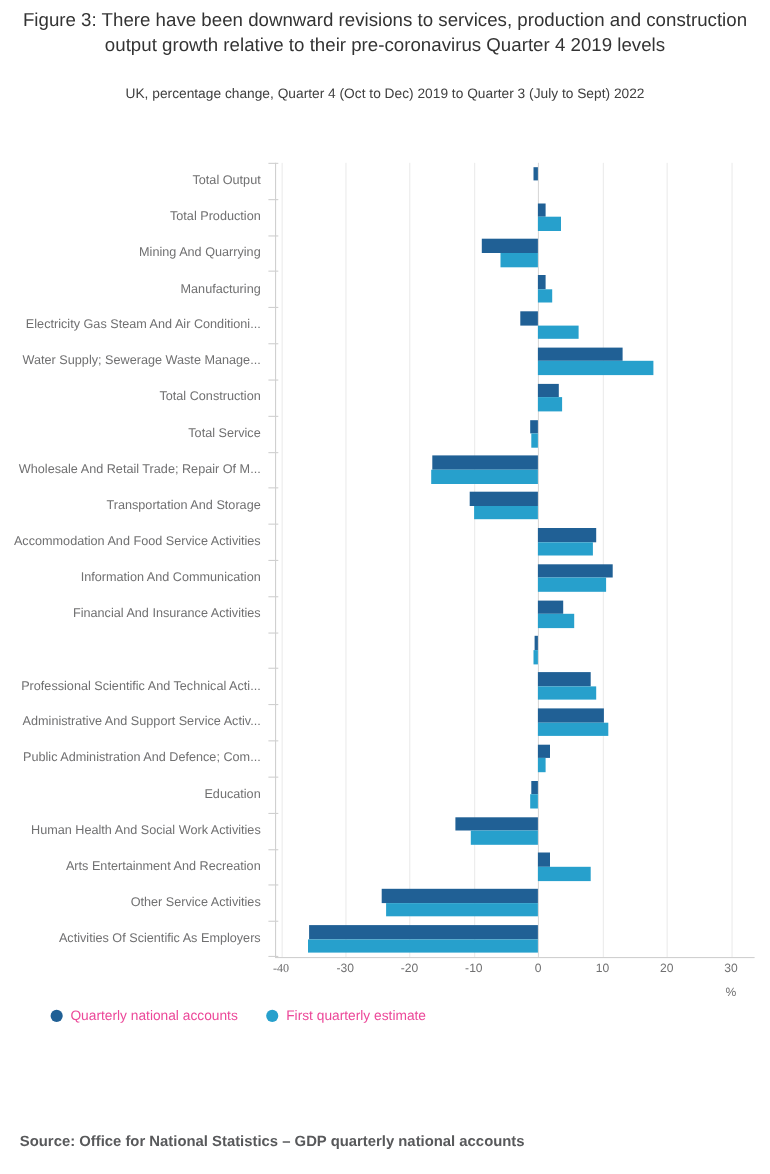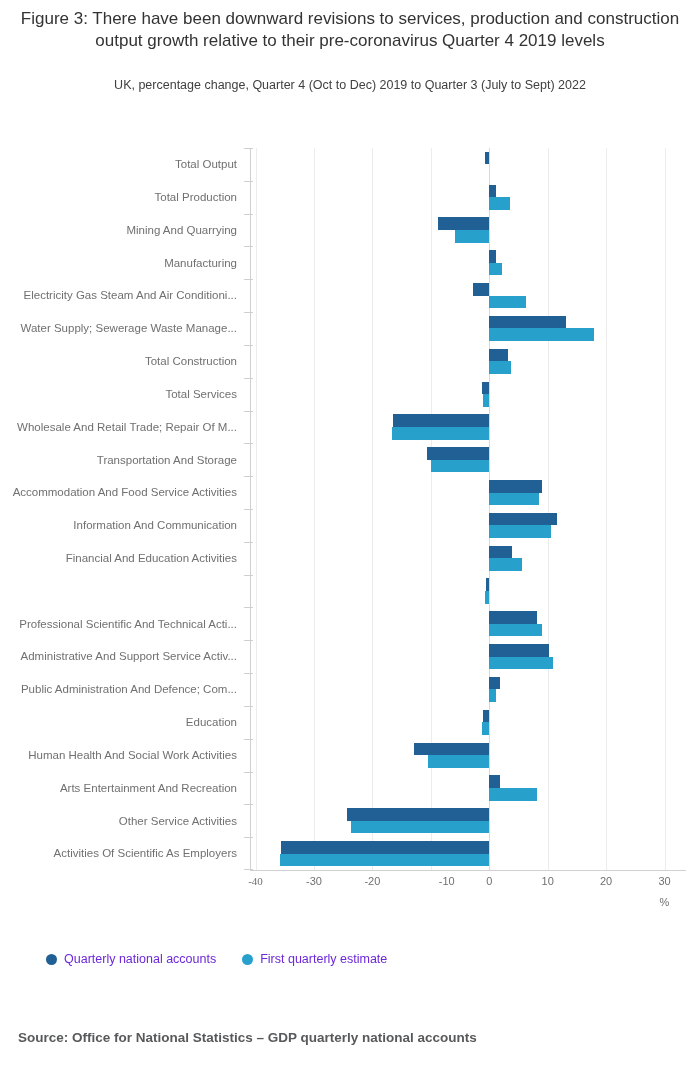--- a/index.html
+++ b/index.html
@@ -21,22 +21,22 @@
   .gridline.zero { background:#d9d9d9; }
   .yaxis-line { position:absolute; left:0; top:0; width:1px; height:722px; background:#d0d0d0; }
   .ytick { position:absolute; left:-6px; width:9px; height:1px; background:#d0d0d0; }
   .xaxis-line { position:absolute; left:0; top:722px; width:436px; height:1px; background:#d0d0d0; }
   .bar { position:absolute; height:12.6px; }
   .xtick-label { position:absolute; top:727px; transform:translateX(-50%);
                  font-size:11px; color:#707071; }
   .unit-label { position:absolute; top:748px; transform:translateX(-50%);
                 font-size:11px; color:#707071; }
 
-  .legend { position:absolute; top:952px; left:46px; display:flex; gap:26px;
-            align-items:flex-end; font-size:12.5px; color:#6d28d9; }
+  .legend { position:absolute; top:916px; left:46px; display:flex; gap:26px;
+            align-items:flex-end; font-size:12.5px; color:#ec4899; }
   .legend-item { display:flex; align-items:center; cursor:pointer; }
   .dot { width:11px; height:11px; border-radius:50%; display:inline-block; margin-right:7px; }
 
   .source { position:absolute; top:1030px; left:18px; right:18px;
             font-size:13.5px; font-weight:bold; color:#58595b; }
 </style>
 </head>
 <body>
 
 <div class="page">
@@ -61,36 +61,36 @@
         <div class="label" style="top: 131.273px; height: 32.8182px;">
           <span>Electricity Gas Steam And Air Conditioni...</span>
         </div>
         <div class="label" style="top: 164.091px; height: 32.8182px;">
           <span>Water Supply; Sewerage Waste Manage...</span>
         </div>
         <div class="label" style="top: 196.909px; height: 32.8182px;">
           <span>Total Construction</span>
         </div>
         <div class="label" style="top: 229.727px; height: 32.8182px;">
-          <span>Total Services</span>
+          <span>Total Service</span>
         </div>
         <div class="label" style="top: 262.545px; height: 32.8182px;">
           <span>Wholesale And Retail Trade; Repair Of M...</span>
         </div>
         <div class="label" style="top: 295.364px; height: 32.8182px;">
           <span>Transportation And Storage</span>
         </div>
         <div class="label" style="top: 328.182px; height: 32.8182px;">
           <span>Accommodation And Food Service Activities</span>
         </div>
         <div class="label" style="top: 361px; height: 32.8182px;">
           <span>Information And Communication</span>
         </div>
         <div class="label" style="top: 393.818px; height: 32.8182px;">
-          <span>Financial And Education Activities</span>
+          <span>Financial And Insurance Activities</span>
         </div>
         <div class="label" style="top: 459.455px; height: 32.8182px;">
           <span>Professional Scientific And Technical Acti...</span>
         </div>
         <div class="label" style="top: 492.273px; height: 32.8182px;">
           <span>Administrative And Support Service Activ...</span>
         </div>
         <div class="label" style="top: 525.091px; height: 32.8182px;">
           <span>Public Administration And Defence; Com...</span>
         </div>
@@ -112,21 +112,21 @@
       </div>
     <div class="plot">
       <div class="unit-label" style="left: 414.5px;">%</div>
     <div class="gridline" style="left: 5.5px;"></div>
         <div class="xtick-label" style="left: 5.5px; font-family: Liberation Serif, serif;">-40</div>
         <div class="gridline" style="left: 63.9286px;"></div>
         <div class="xtick-label" style="left: 63.9286px;">-30</div>
         <div class="gridline" style="left: 122.357px;"></div>
         <div class="xtick-label" style="left: 122.357px;">-20</div>
         <div class="gridline" style="left: 180.786px;"></div>
-        <div class="xtick-label" style="left: 180.786px; margin-left: 16px;">-10</div>
+        <div class="xtick-label" style="left: 180.786px;">-10</div>
         <div class="gridline zero" style="left: 239.214px;"></div>
         <div class="xtick-label" style="left: 239.214px;">0</div>
         <div class="gridline" style="left: 297.643px;"></div>
         <div class="xtick-label" style="left: 297.643px;">10</div>
         <div class="gridline" style="left: 356.071px;"></div>
         <div class="xtick-label" style="left: 356.071px;">20</div>
         <div class="gridline" style="left: 414.5px;"></div>
         <div class="xtick-label" style="left: 414.5px;">30</div>
         <div class="yaxis-line"></div>
         <div class="ytick" style="top: 0px;"></div>

